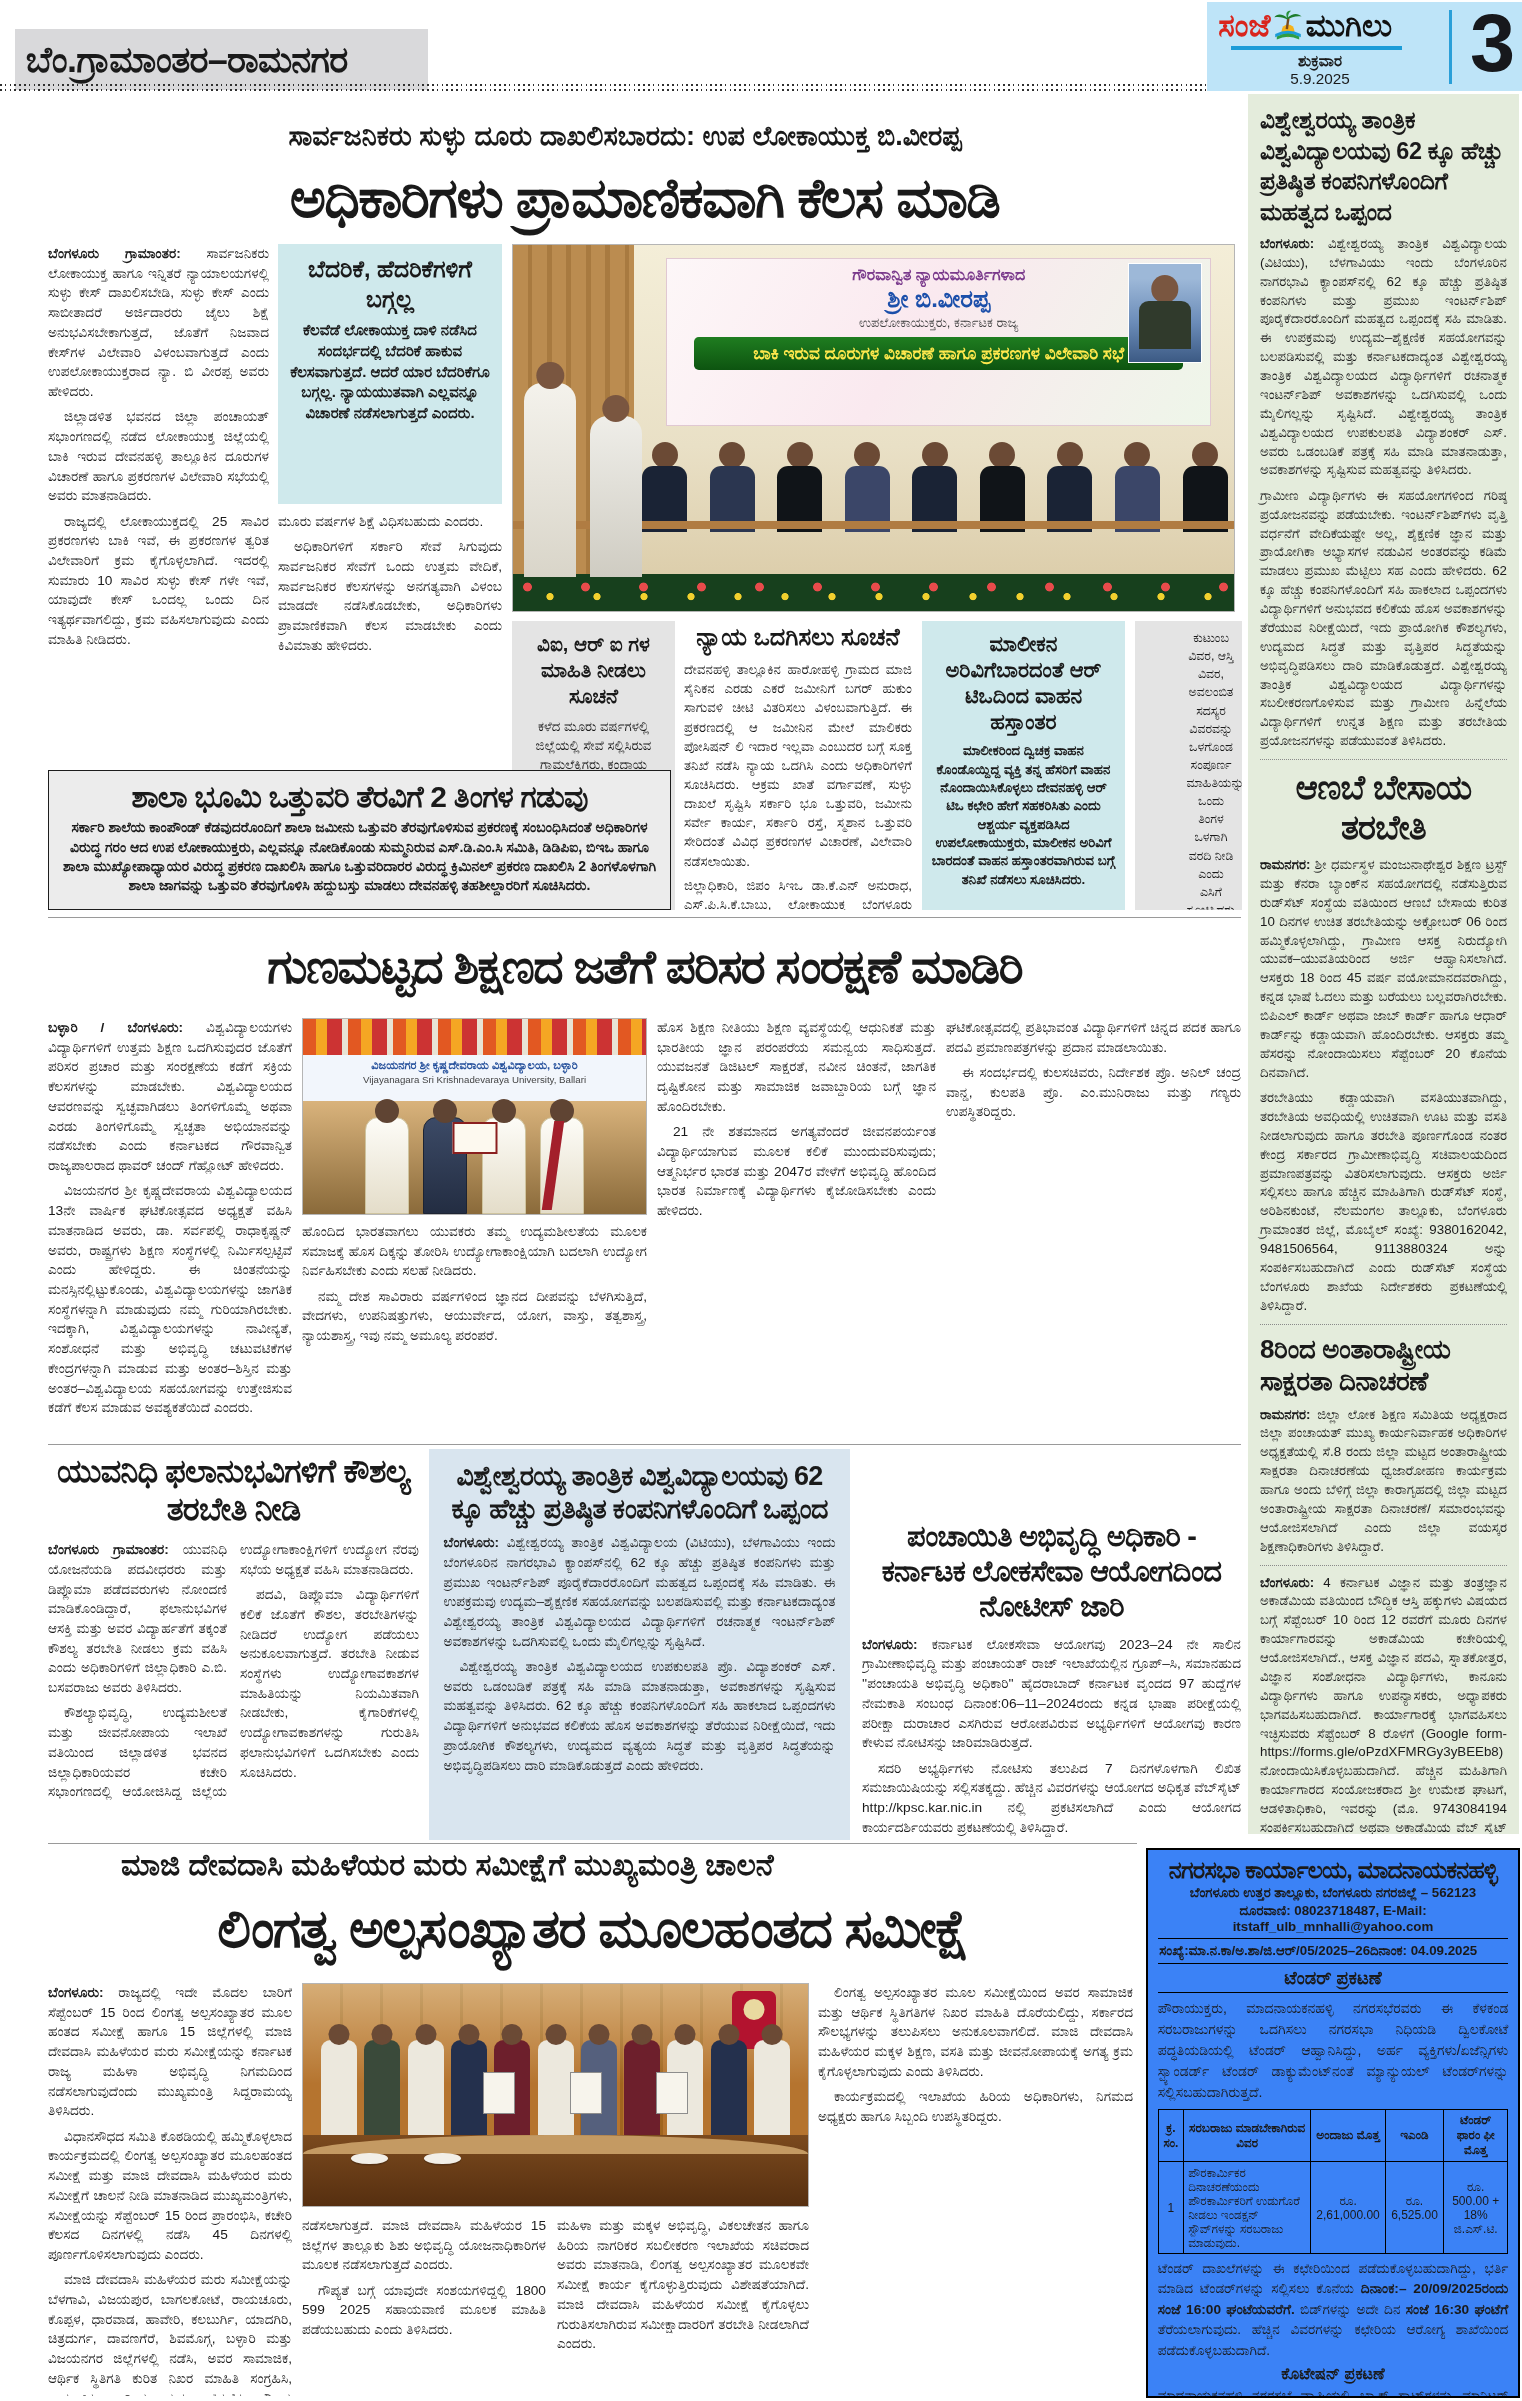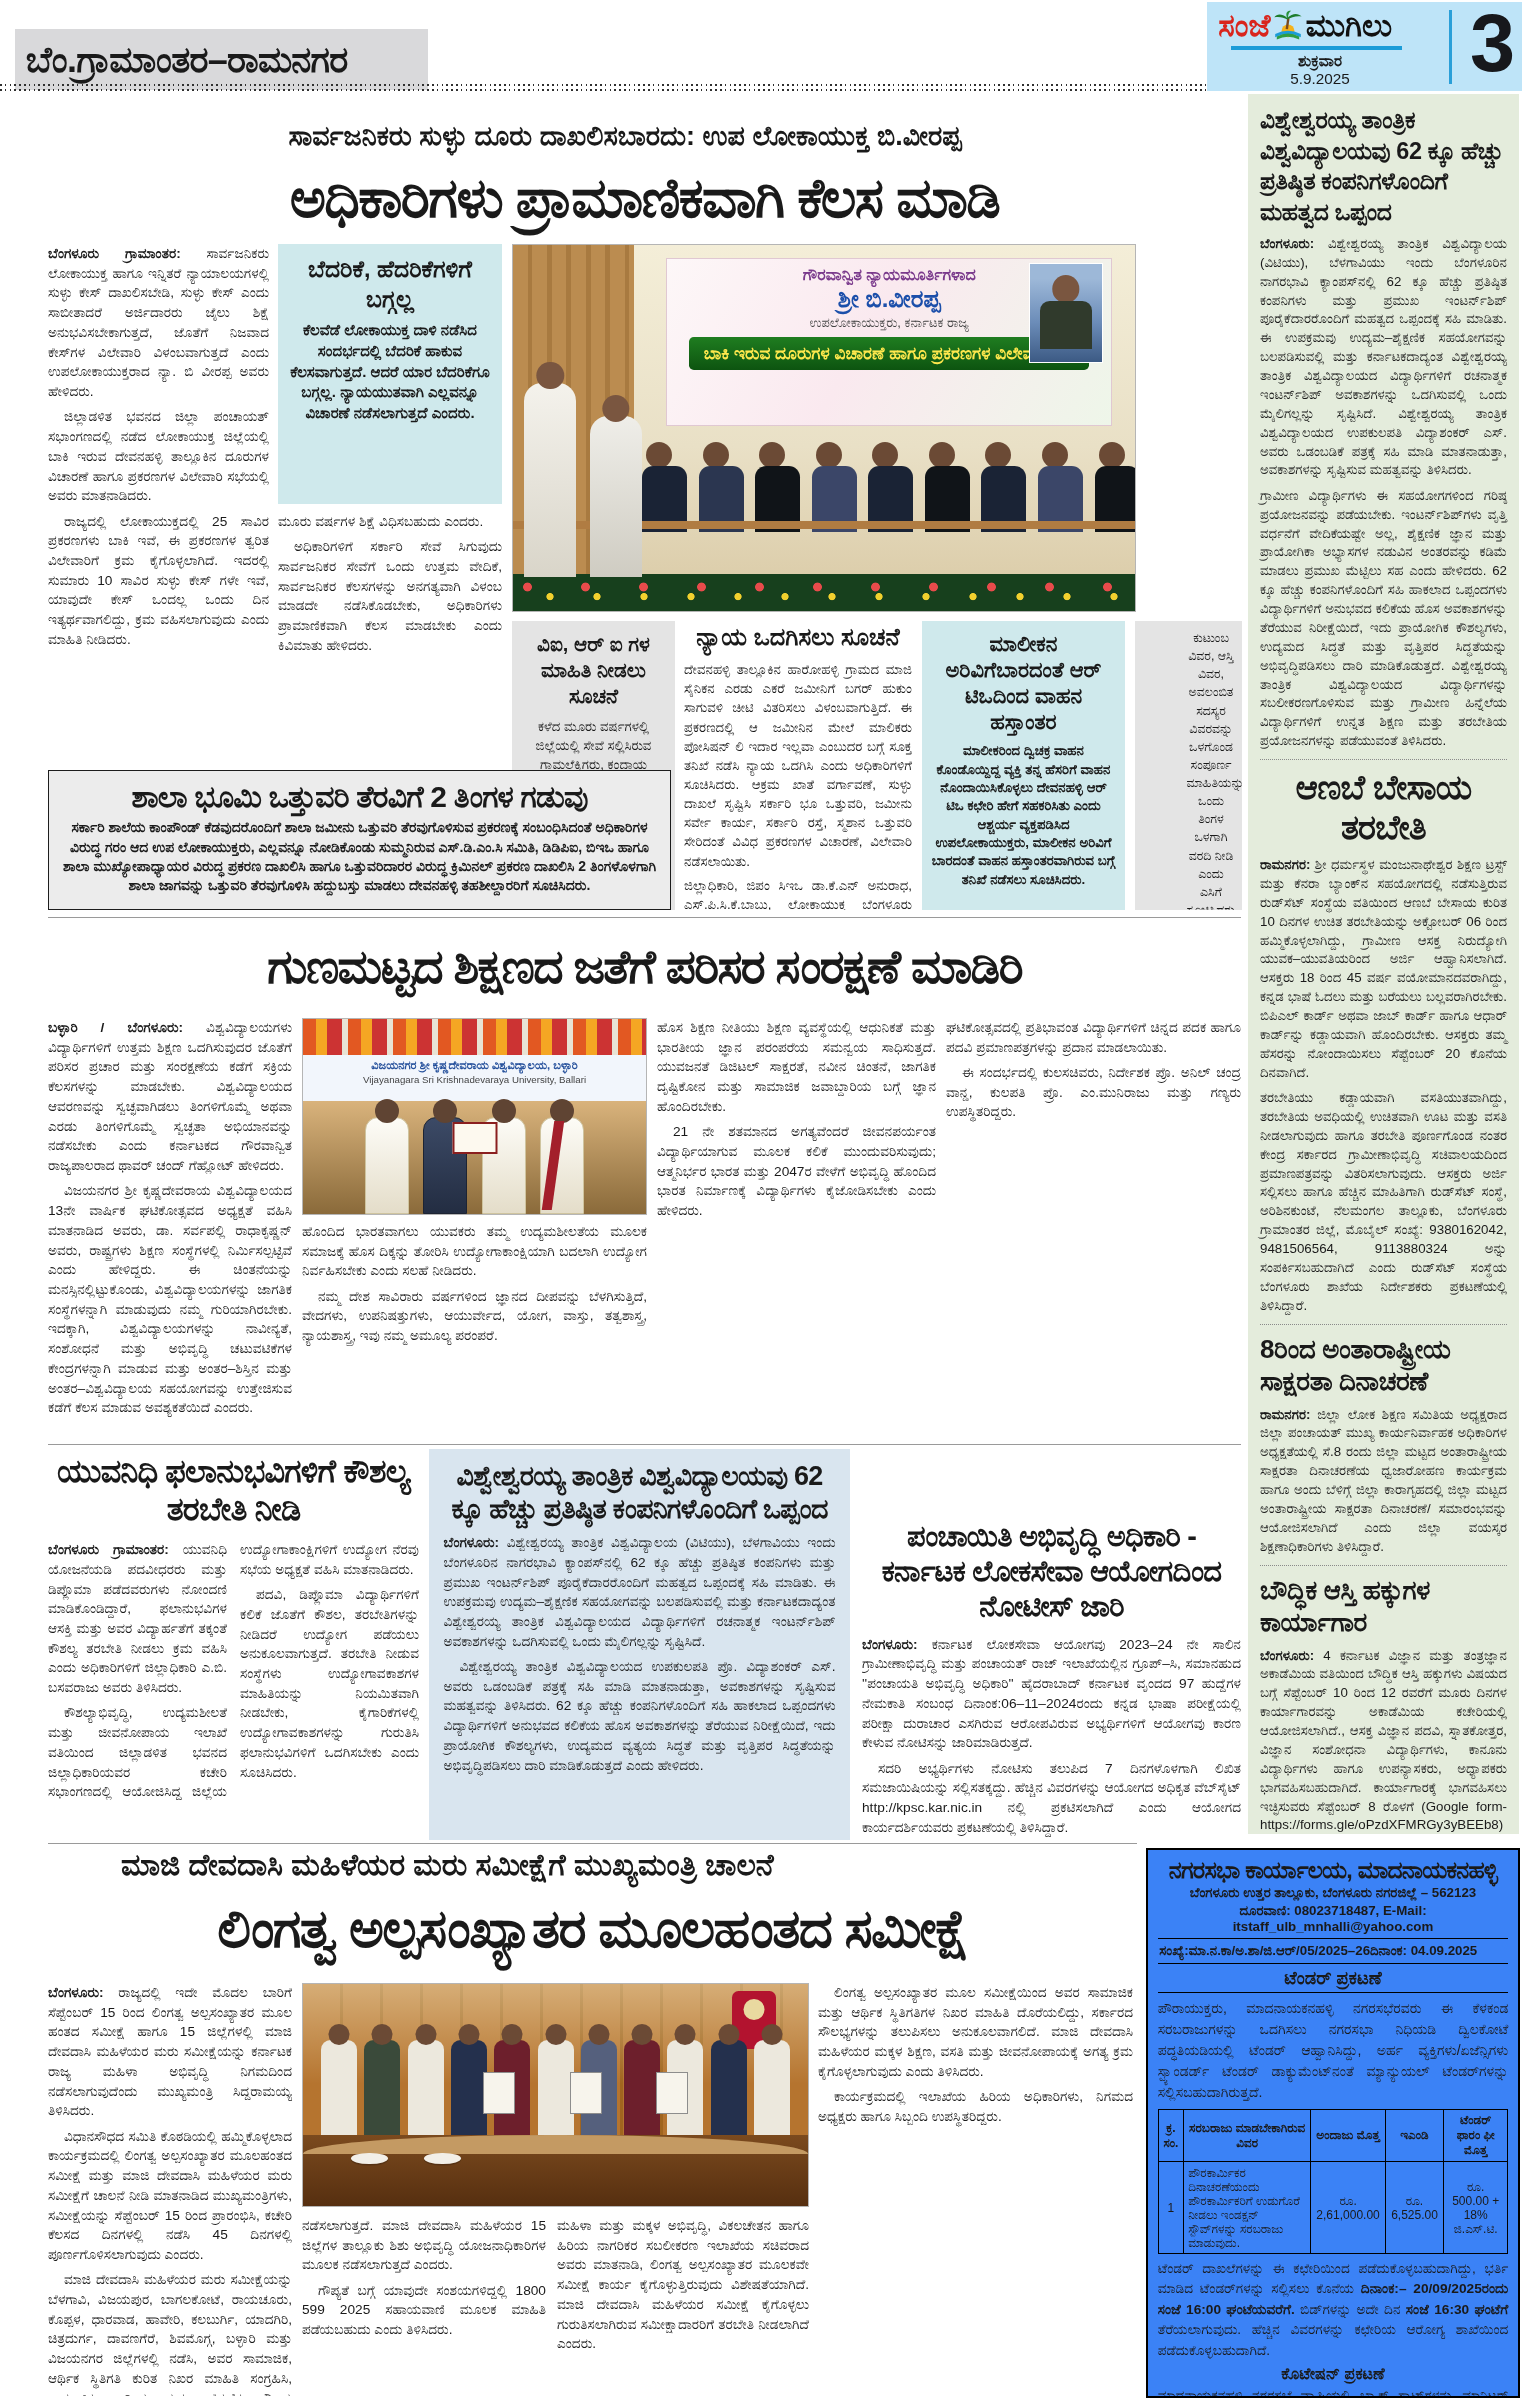--- a/index.html
+++ b/index.html
@@ -37,21 +37,21 @@
   .dotsep{border-top:1.6px dotted #8a8a8a;margin:8px 0;}
   
   #a1-kicker{left:48px;top:121px;width:1154px;text-align:center;font-size:27px;font-weight:800;white-space:nowrap;}
   #a1-head{left:48px;top:155px;width:1193px;text-align:center;font-size:55px;font-weight:900;
            letter-spacing:-1.6px;white-space:nowrap;line-height:87px;}
   #a1-col1{left:48px;top:244px;width:221px;height:520px;}
   #a1-teal1{left:278px;top:244px;width:224px;height:260px;background:#cfe9ec;padding:11.3px 9.7px;}
   .bx-t{font-size:23.4px;font-weight:800;text-align:center;line-height:1.25;margin:0 0 6.5px 0;}
   .bx-b{font-size:15px;font-weight:bold;text-align:center;line-height:1.38;}
   #a1-col2b{left:278px;top:512px;width:224px;height:253px;}
-  #a1-photo{left:512px;top:244px;width:624px;height:368px;text-decoration:underline;}
+  #a1-photo{left:512px;top:244px;width:723px;height:368px;text-decoration:underline;}
   #a1-virti{left:512px;top:621px;width:163px;height:289px;background:#e4e4e4;padding:9.7px 8px;}
   .sb-t{font-size:20px;font-weight:800;text-align:center;line-height:1.3;margin:0 0 8px 0;}
   .sb-b{font-size:13.3px;text-align:center;line-height:1.45;}
   #a1-nyaya{left:684px;top:621px;width:228px;height:289px;}
   #a1-nyaya .sb-t{font-size:24px;}
   #a1-teal2{left:922px;top:621px;width:203px;height:289px;background:#cfe9ec;padding:9.7px 8px;}
   #a1-teal2 .bx-t{font-size:21px;}
   #a1-teal2 .bx-b{font-size:13.3px;}
   #a1-kutumba{left:1135px;top:621px;width:107px;height:289px;background:#e4e4e4;padding:8px 6.5px;}
   #a1-kutumba .sb-b{font-size:12.5px;margin-left:45px;}
@@ -216,21 +216,20 @@
     <div class="dotsep"></div>
     <h3 class="r-h2">ಆಣಬೆ ಬೇಸಾಯ ತರಬೇತಿ</h3>
     <p class="r-p"><b class="dl">ರಾಮನಗರ:</b>
       <span>ಶ್ರೀ ಧರ್ಮಸ್ಥಳ ಮಂಜುನಾಥೇಶ್ವರ ಶಿಕ್ಷಣ ಟ್ರಸ್ಟ್ ಮತ್ತು ಕೆನರಾ ಬ್ಯಾಂಕ್‌ನ ಸಹಯೋಗದಲ್ಲಿ ನಡೆಸುತ್ತಿರುವ ರುಡ್‌ಸೆಟ್ ಸಂಸ್ಥೆಯ ವತಿಯಿಂದ ಆಣಬೆ ಬೇಸಾಯ ಕುರಿತ 10 ದಿನಗಳ ಉಚಿತ ತರಬೇತಿಯನ್ನು ಅಕ್ಟೋಬರ್ 06 ರಿಂದ ಹಮ್ಮಿಕೊಳ್ಳಲಾಗಿದ್ದು, ಗ್ರಾಮೀಣ ಆಸಕ್ತ ನಿರುದ್ಯೋಗಿ ಯುವಕ–ಯುವತಿಯರಿಂದ ಅರ್ಜಿ ಆಹ್ವಾನಿಸಲಾಗಿದೆ. ಆಸಕ್ತರು 18 ರಿಂದ 45 ವರ್ಷ ವಯೋಮಾನದವರಾಗಿದ್ದು, ಕನ್ನಡ ಭಾಷೆ ಓದಲು ಮತ್ತು ಬರೆಯಲು ಬಲ್ಲವರಾಗಿರಬೇಕು. ಬಿಪಿಎಲ್ ಕಾರ್ಡ್ ಅಥವಾ ಜಾಬ್ ಕಾರ್ಡ್ ಹಾಗೂ ಆಧಾರ್ ಕಾರ್ಡ್‌ನ್ನು ಕಡ್ಡಾಯವಾಗಿ ಹೊಂದಿರಬೇಕು. ಆಸಕ್ತರು ತಮ್ಮ ಹೆಸರನ್ನು ನೋಂದಾಯಿಸಲು ಸೆಪ್ಟೆಂಬರ್ 20 ಕೊನೆಯ ದಿನವಾಗಿದೆ.</span></p>
     <p class="r-p">ತರಬೇತಿಯು ಕಡ್ಡಾಯವಾಗಿ ವಸತಿಯುತವಾಗಿದ್ದು, ತರಬೇತಿಯ ಅವಧಿಯಲ್ಲಿ ಉಚಿತವಾಗಿ ಊಟ ಮತ್ತು ವಸತಿ ನೀಡಲಾಗುವುದು ಹಾಗೂ ತರಬೇತಿ ಪೂರ್ಣಗೊಂಡ ನಂತರ ಕೇಂದ್ರ ಸರ್ಕಾರದ ಗ್ರಾಮೀಣಾಭಿವೃದ್ಧಿ ಸಚಿವಾಲಯದಿಂದ ಪ್ರಮಾಣಪತ್ರವನ್ನು ವಿತರಿಸಲಾಗುವುದು. ಆಸಕ್ತರು ಅರ್ಜಿ ಸಲ್ಲಿಸಲು ಹಾಗೂ ಹೆಚ್ಚಿನ ಮಾಹಿತಿಗಾಗಿ ರುಡ್‌ಸೆಟ್ ಸಂಸ್ಥೆ, ಅರಿಶಿನಕುಂಟೆ, ನೆಲಮಂಗಲ ತಾಲ್ಲೂಕು, ಬೆಂಗಳೂರು ಗ್ರಾಮಾಂತರ ಜಿಲ್ಲೆ, ಮೊಬೈಲ್ ಸಂಖ್ಯೆ: 9380162042, 9481506564, 9113880324 ಅನ್ನು ಸಂಪರ್ಕಿಸಬಹುದಾಗಿದೆ ಎಂದು ರುಡ್‌ಸೆಟ್ ಸಂಸ್ಥೆಯ ಬೆಂಗಳೂರು ಶಾಖೆಯ ನಿರ್ದೇಶಕರು ಪ್ರಕಟಣೆಯಲ್ಲಿ ತಿಳಿಸಿದ್ದಾರೆ.</p>
     <div class="dotsep"></div>
     <h3 class="r-h3">8ರಿಂದ ಅಂತಾರಾಷ್ಟ್ರೀಯ ಸಾಕ್ಷರತಾ ದಿನಾಚರಣೆ</h3>
     <p class="r-p"><b class="dl">ರಾಮನಗರ:</b>
       <span>ಜಿಲ್ಲಾ ಲೋಕ ಶಿಕ್ಷಣ ಸಮಿತಿಯ ಅಧ್ಯಕ್ಷರಾದ ಜಿಲ್ಲಾ ಪಂಚಾಯತ್ ಮುಖ್ಯ ಕಾರ್ಯನಿರ್ವಾಹಕ ಅಧಿಕಾರಿಗಳ ಅಧ್ಯಕ್ಷತೆಯಲ್ಲಿ ಸೆ.8 ರಂದು ಜಿಲ್ಲಾ ಮಟ್ಟದ ಅಂತಾರಾಷ್ಟ್ರೀಯ ಸಾಕ್ಷರತಾ ದಿನಾಚರಣೆಯ ಧ್ವಜಾರೋಹಣ ಕಾರ್ಯಕ್ರಮ ಹಾಗೂ ಅಂದು ಬೆಳಿಗ್ಗೆ ಜಿಲ್ಲಾ ಕಾರಾಗೃಹದಲ್ಲಿ ಜಿಲ್ಲಾ ಮಟ್ಟದ ಅಂತಾರಾಷ್ಟ್ರೀಯ ಸಾಕ್ಷರತಾ ದಿನಾಚರಣೆ/ ಸಮಾರಂಭವನ್ನು ಆಯೋಜಿಸಲಾಗಿದೆ ಎಂದು ಜಿಲ್ಲಾ ವಯಸ್ಕರ ಶಿಕ್ಷಣಾಧಿಕಾರಿಗಳು ತಿಳಿಸಿದ್ದಾರೆ.</span></p>
     <div class="dotsep"></div>
-    <h3 class="r-h3">ಬೌದ್ಧಿಕ ಆಸ್ತಿ ಹಕ್ಕುಗಳ ಕಾರ್ಯಾಗಾರ</h3>
     <p class="r-p"><b class="dl">ಬೆಂಗಳೂರು:</b>
       <span>4 ಕರ್ನಾಟಕ ವಿಜ್ಞಾನ ಮತ್ತು ತಂತ್ರಜ್ಞಾನ ಅಕಾಡೆಮಿಯ ವತಿಯಿಂದ ಬೌದ್ಧಿಕ ಆಸ್ತಿ ಹಕ್ಕುಗಳು ವಿಷಯದ ಬಗ್ಗೆ ಸೆಪ್ಟೆಂಬರ್ 10 ರಿಂದ 12 ರವರೆಗೆ ಮೂರು ದಿನಗಳ ಕಾರ್ಯಾಗಾರವನ್ನು ಅಕಾಡೆಮಿಯ ಕಚೇರಿಯಲ್ಲಿ ಆಯೋಜಿಸಲಾಗಿದೆ., ಆಸಕ್ತ ವಿಜ್ಞಾನ ಪದವಿ, ಸ್ನಾತಕೋತ್ತರ, ವಿಜ್ಞಾನ ಸಂಶೋಧನಾ ವಿದ್ಯಾರ್ಥಿಗಳು, ಕಾನೂನು ವಿದ್ಯಾರ್ಥಿಗಳು ಹಾಗೂ ಉಪನ್ಯಾಸಕರು, ಅಧ್ಯಾಪಕರು ಭಾಗವಹಿಸಬಹುದಾಗಿದೆ. ಕಾರ್ಯಾಗಾರಕ್ಕೆ ಭಾಗವಹಿಸಲು ಇಚ್ಛಿಸುವರು ಸೆಪ್ಟೆಂಬರ್ 8 ರೊಳಗೆ (Google form-https://forms.gle/oPzdXFMRGy3yBEEb8) ನೋಂದಾಯಿಸಿಕೊಳ್ಳಬಹುದಾಗಿದೆ. ಹೆಚ್ಚಿನ ಮಹಿತಿಗಾಗಿ ಕಾರ್ಯಾಗಾರದ ಸಂಯೋಜಕರಾದ ಶ್ರೀ ಉಮೇಶ ಘಾಟಗೆ, ಆಡಳಿತಾಧಿಕಾರಿ, ಇವರನ್ನು (ಮೊ. 9743084194 ಸಂಪರ್ಕಿಸಬಹುದಾಗಿದೆ ಅಥವಾ ಅಕಾಡೆಮಿಯ ವೆಬ್ ಸೈಟ್ https://kstacadamy.in ವೀಕ್ಷಿಸಬಹುದಾಗಿದೆ. ಎಂದು ಕರ್ನಾಟಕ ವಿಜ್ಞಾನ ಮತ್ತು ತಂತ್ರಜ್ಞಾನ ಅಕಾಡಮಿಯ ಮುಖ್ಯ ಕಾರ್ಯನಿರ್ವಹಣಾಧಿಕಾರಿಯಾದ ಆನಂದ. ಆರ್ ಅವರು ತಿಳಿಸಿದ್ದಾರೆ.</span></p>
   </div>
 
   <div id="a1-kicker" class="abs">ಸಾರ್ವಜನಿಕರು ಸುಳ್ಳು ದೂರು ದಾಖಲಿಸಬಾರದು: ಉಪ ಲೋಕಾಯುಕ್ತ ಬಿ.ವೀರಪ್ಪ</div>
   <div id="a1-head" class="abs">ಅಧಿಕಾರಿಗಳು ಪ್ರಾಮಾಣಿಕವಾಗಿ ಕೆಲಸ ಮಾಡಿ</div>
 
   <div id="a1-col1" class="abs ovh">
     <p class="bp"><b class="dl">ಬೆಂಗಳೂರು ಗ್ರಾಮಾಂತರ:</b>
       <span>ಸಾರ್ವಜನಿಕರು ಲೋಕಾಯುಕ್ತ ಹಾಗೂ ಇನ್ನಿತರೆ ನ್ಯಾಯಾಲಯಗಳಲ್ಲಿ ಸುಳ್ಳು ಕೇಸ್ ದಾಖಲಿಸಬೇಡಿ, ಸುಳ್ಳು ಕೇಸ್ ಎಂದು ಸಾಬೀತಾದರೆ ಅರ್ಜಿದಾರರು ಜೈಲು ಶಿಕ್ಷೆ ಅನುಭವಿಸಬೇಕಾಗುತ್ತದೆ, ಜೊತೆಗೆ ನಿಜವಾದ ಕೇಸ್‌ಗಳ ವಿಲೇವಾರಿ ವಿಳಂಬವಾಗುತ್ತದೆ ಎಂದು ಉಪಲೋಕಾಯುಕ್ತರಾದ ನ್ಯಾ. ಬಿ ವೀರಪ್ಪ ಅವರು ಹೇಳಿದರು.</span></p>

